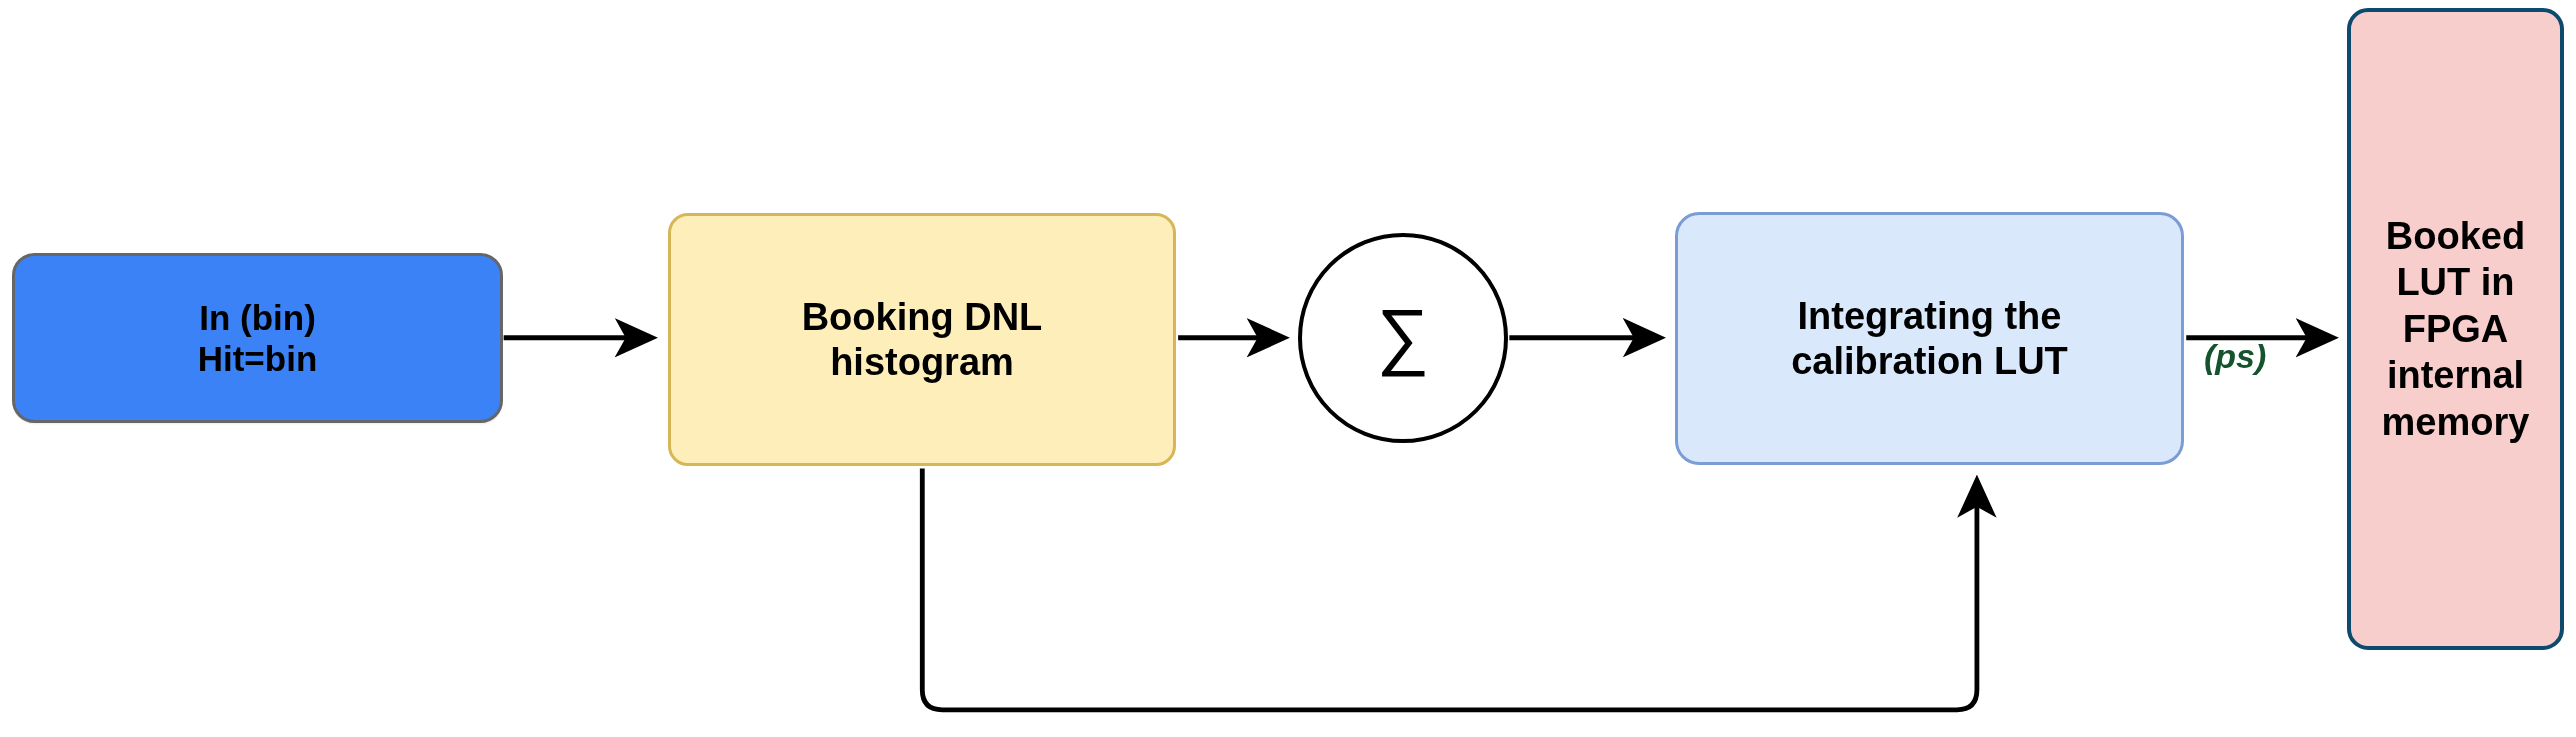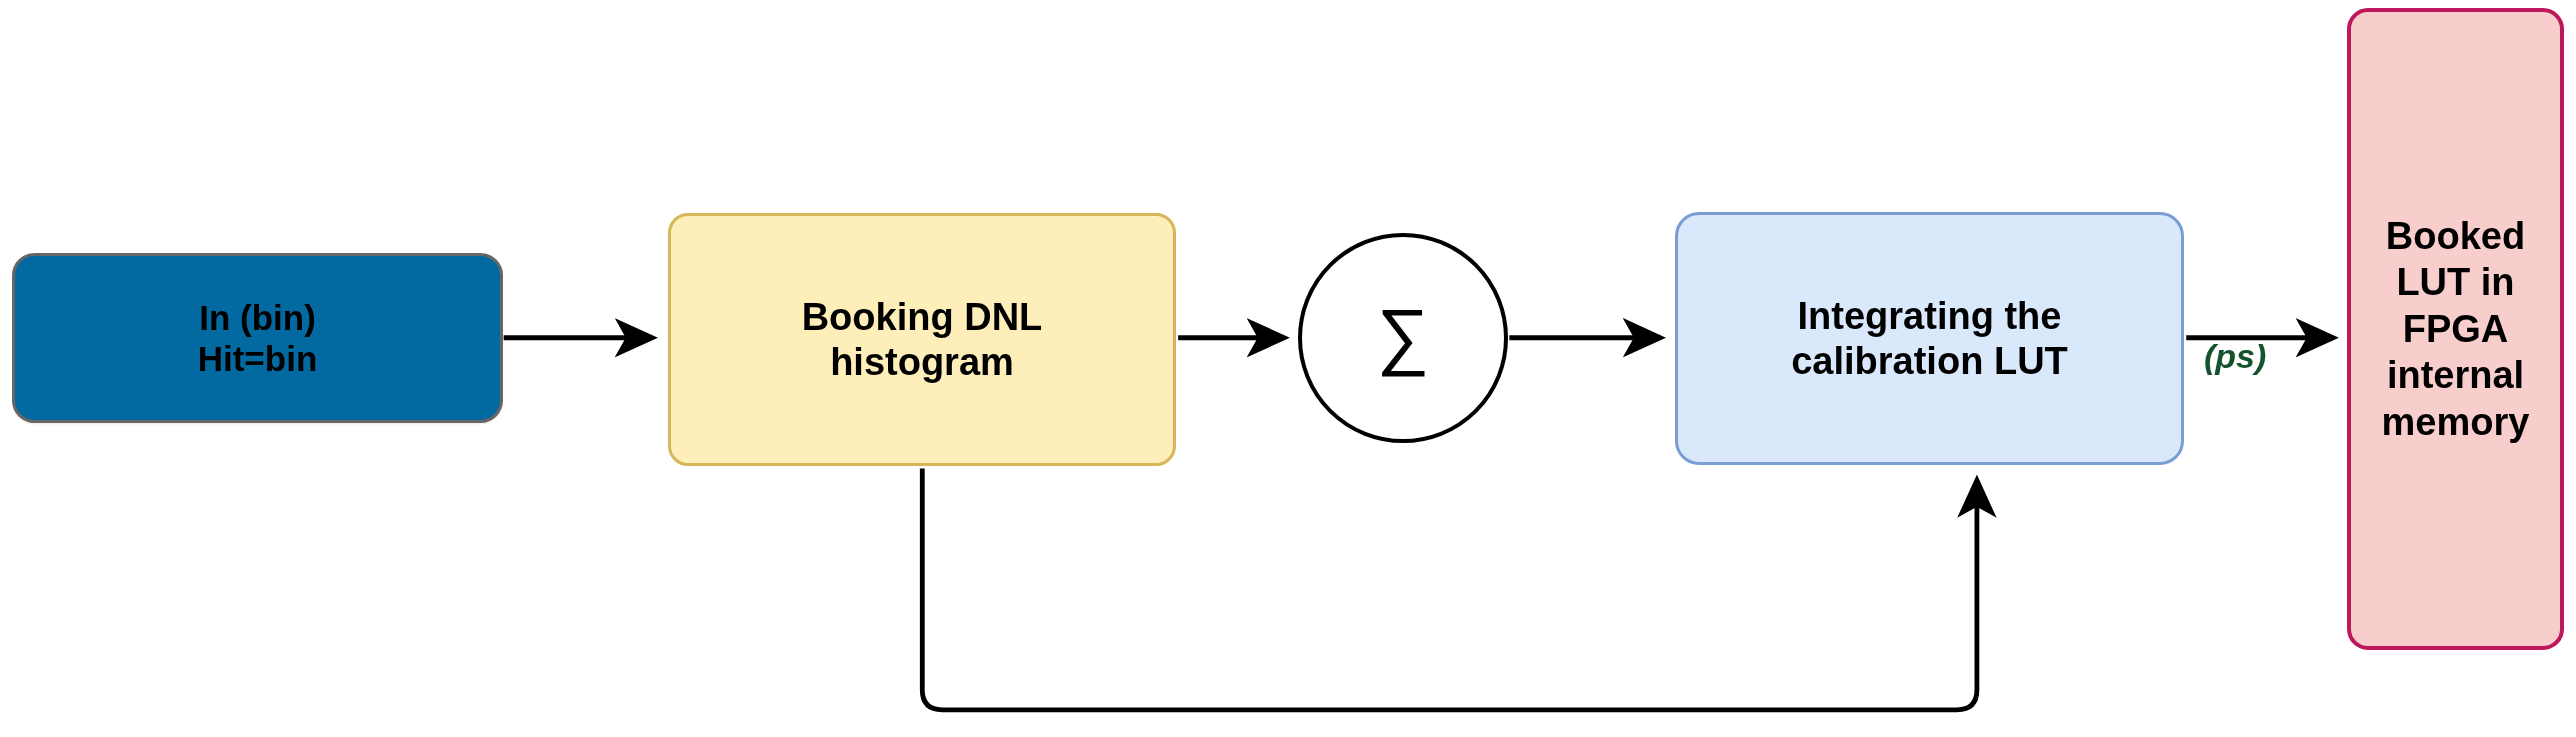--- a/index.html
+++ b/index.html
@@ -28,21 +28,21 @@
     color: #000000;
     line-height: 1.18;
     white-space: pre-line;
   }
   
   #node-input {
     left: 12px;
     top: 253px;
     width: 491px;
     height: 170px;
-    background: #0369a1;
+    background: #3b82f6;
     border: 3.2px solid #666666;
     border-radius: 22.5px;
     font-size: 35px;
     box-shadow: 0 1.6px 0 rgba(0,0,0,0.05);
   }
   
   #node-booking {
     left: 668px;
     top: 213px;
     width: 508px;
@@ -80,21 +80,21 @@
     border-radius: 24px;
     font-size: 38px;
   }
   
   #node-booked {
     left: 2347px;
     top: 8px;
     width: 217px;
     height: 642px;
     background: #f8cecc;
-    border: 4px solid #be185d;
+    border: 4px solid #0c4a6e;
     border-radius: 21px;
     font-size: 38px;
     line-height: 1.22;
   }
 
   
   #edges {
     position: absolute;
     left: 0;
     top: 0;

